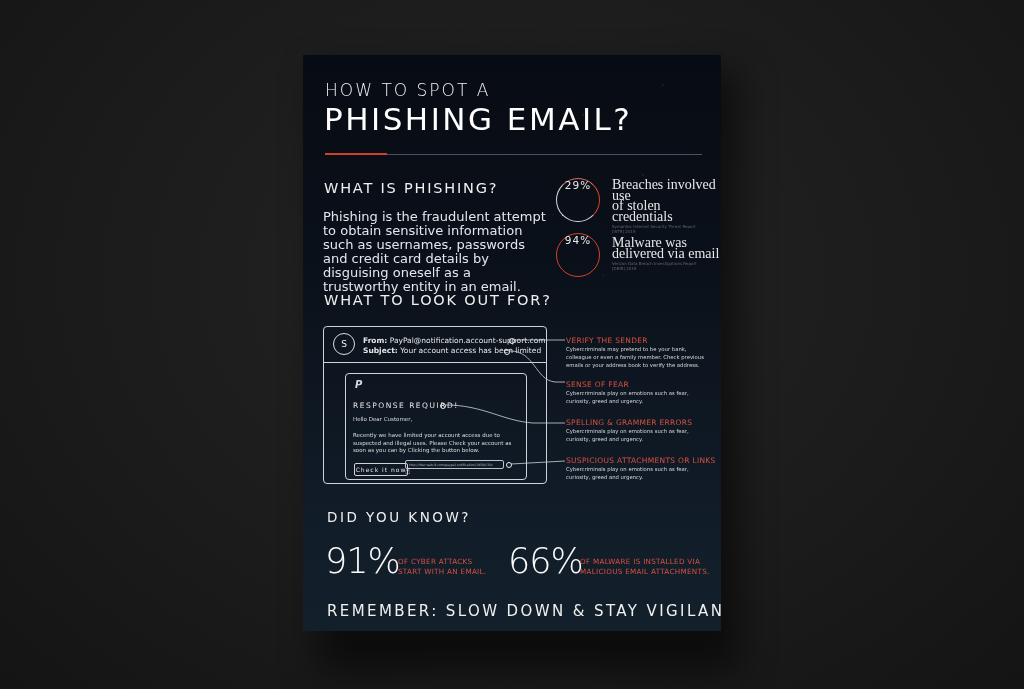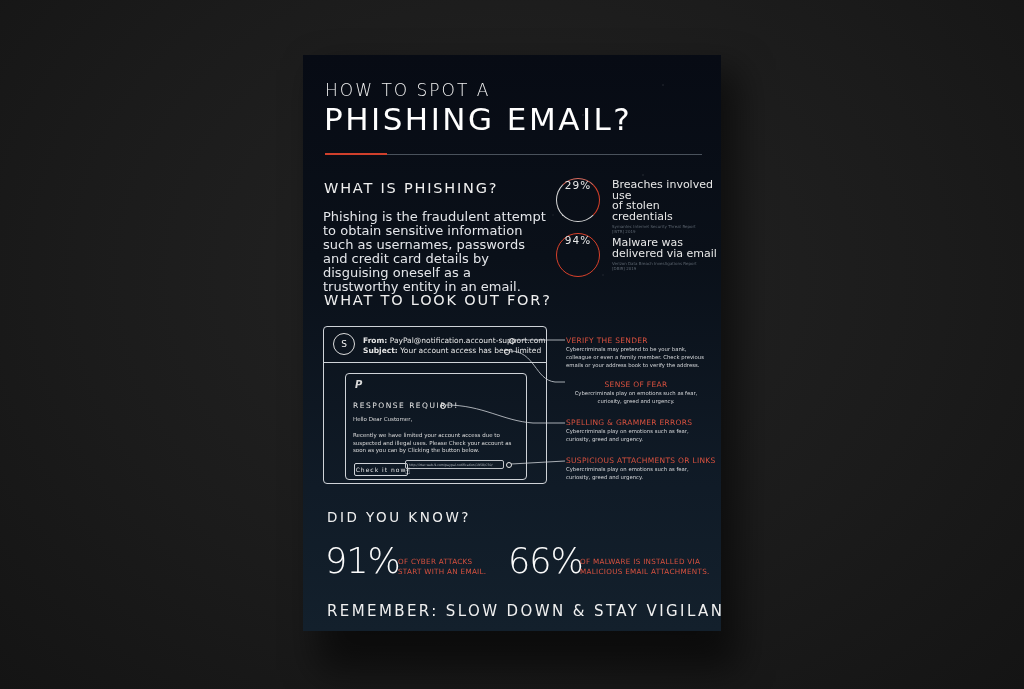--- a/index.html
+++ b/index.html
@@ -38,21 +38,21 @@
   .h2 { font-size:14.5px; letter-spacing:1.8px; color:#f0f0f0; }
   .p-body { left:20px; top:155px; width:225px; font-size:13px; line-height:14px; color:#e4e6ea; }
 
   .circle {
     position:absolute; width:42px; height:42px; border-radius:50%;
     display:flex; align-items:flex-start; justify-content:center;
     font-size:10.5px; letter-spacing:1px; color:#e8e8e8;
   }
   .c1 { left:253px; top:123px; border:1.5px solid #d8d8d8; border-right-color:#d8402a; border-top-color:#d86b5e; }
   .c2 { left:253px; top:178px; border:1.5px solid #d8402a; }
-  .stat-text { font-size:11px; line-height:10.5px; color:#e8e8e8; }
+  .stat-text { font-size:14px; line-height:10.5px; color:#e8e8e8;font-family:Liberation Serif, serif; }
   .stat-src { font-size:4px; line-height:5px; color:#5d6670; margin-top:2px; }
 
   .email-box {
     left:20px; top:271px; width:222px; height:156px;
     border:1px solid #cfd3d8; border-radius:4px;
   }
   .email-divider { left:20px; top:307px; width:224px; height:1px; background:#cfd3d8; }
   .avatar {
     left:30px; top:278px; width:20px; height:20px; border-radius:50%;
     border:1px solid #dcdcdc; font-size:9px; display:flex; align-items:center; justify-content:center;
@@ -158,21 +158,21 @@
   </svg>
   <div class="dot" style="left:206px; top:283px;"></div>
   <div class="dot" style="left:201px; top:294px;"></div>
   <div class="dot" style="left:137px; top:348px;"></div>
   <div class="dot" style="left:203px; top:407px;"></div>
 
   <div class="abs" style="left:263px; top:281px;">
     <div class="tip-title">VERIFY THE SENDER</div>
     <div class="tip-body">Cybercriminals may pretend to be your bank, colleague or even a family member. Check previous emails or your address book to verify the address.</div>
   </div>
-  <div class="abs" style="left:263px; top:325px;text-align:center;">
+  <div class="abs" style="left:263px; top:325px;">
     <div class="tip-title">SENSE OF FEAR</div>
     <div class="tip-body">Cybercriminals play on emotions such as fear, curiosity, greed and urgency.</div>
   </div>
   <div class="abs" style="left:263px; top:401px;">
     <div class="tip-title">SUSPICIOUS ATTACHMENTS OR LINKS</div>
     <div class="tip-body">Cybercriminals play on emotions such as fear, curiosity, greed and urgency.</div>
   </div>
   <div class="abs" style="left:263px; top:363px;">
     <div class="tip-title">SPELLING &amp; GRAMMER ERRORS</div>
     <div class="tip-body">Cybercriminals play on emotions such as fear, curiosity, greed and urgency.</div>

